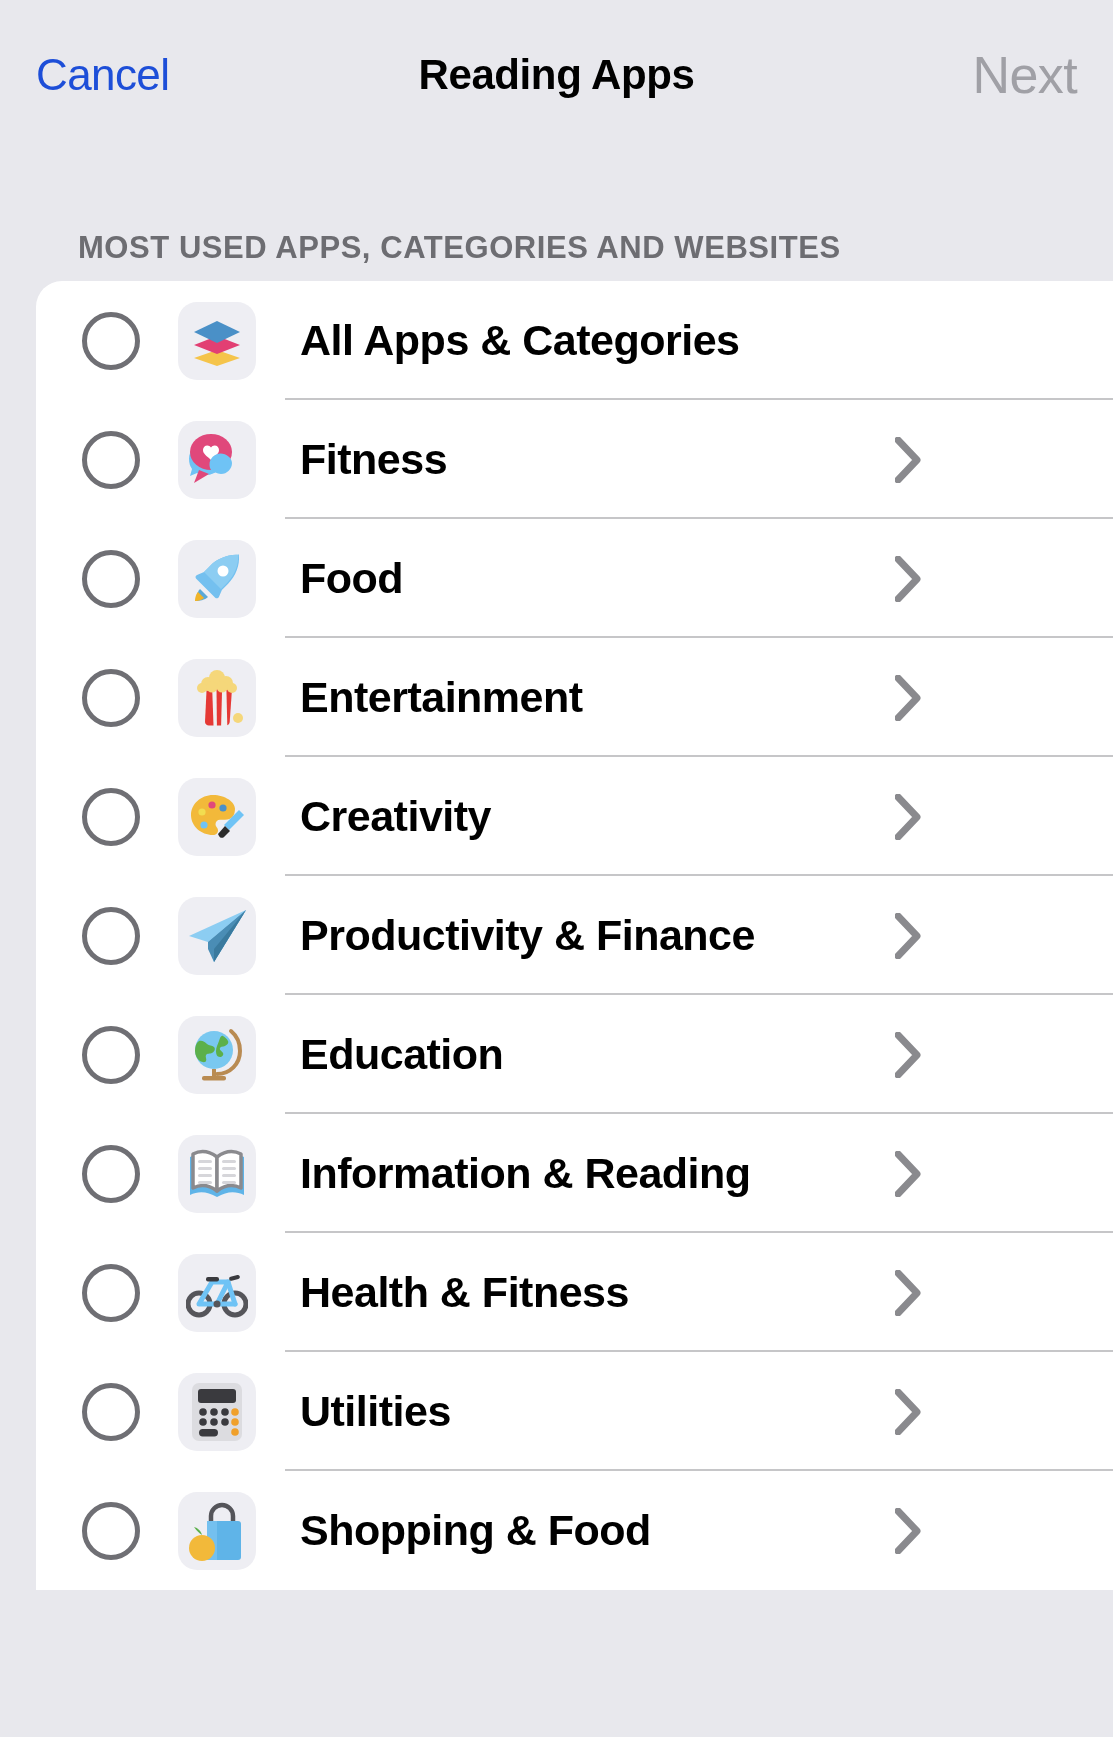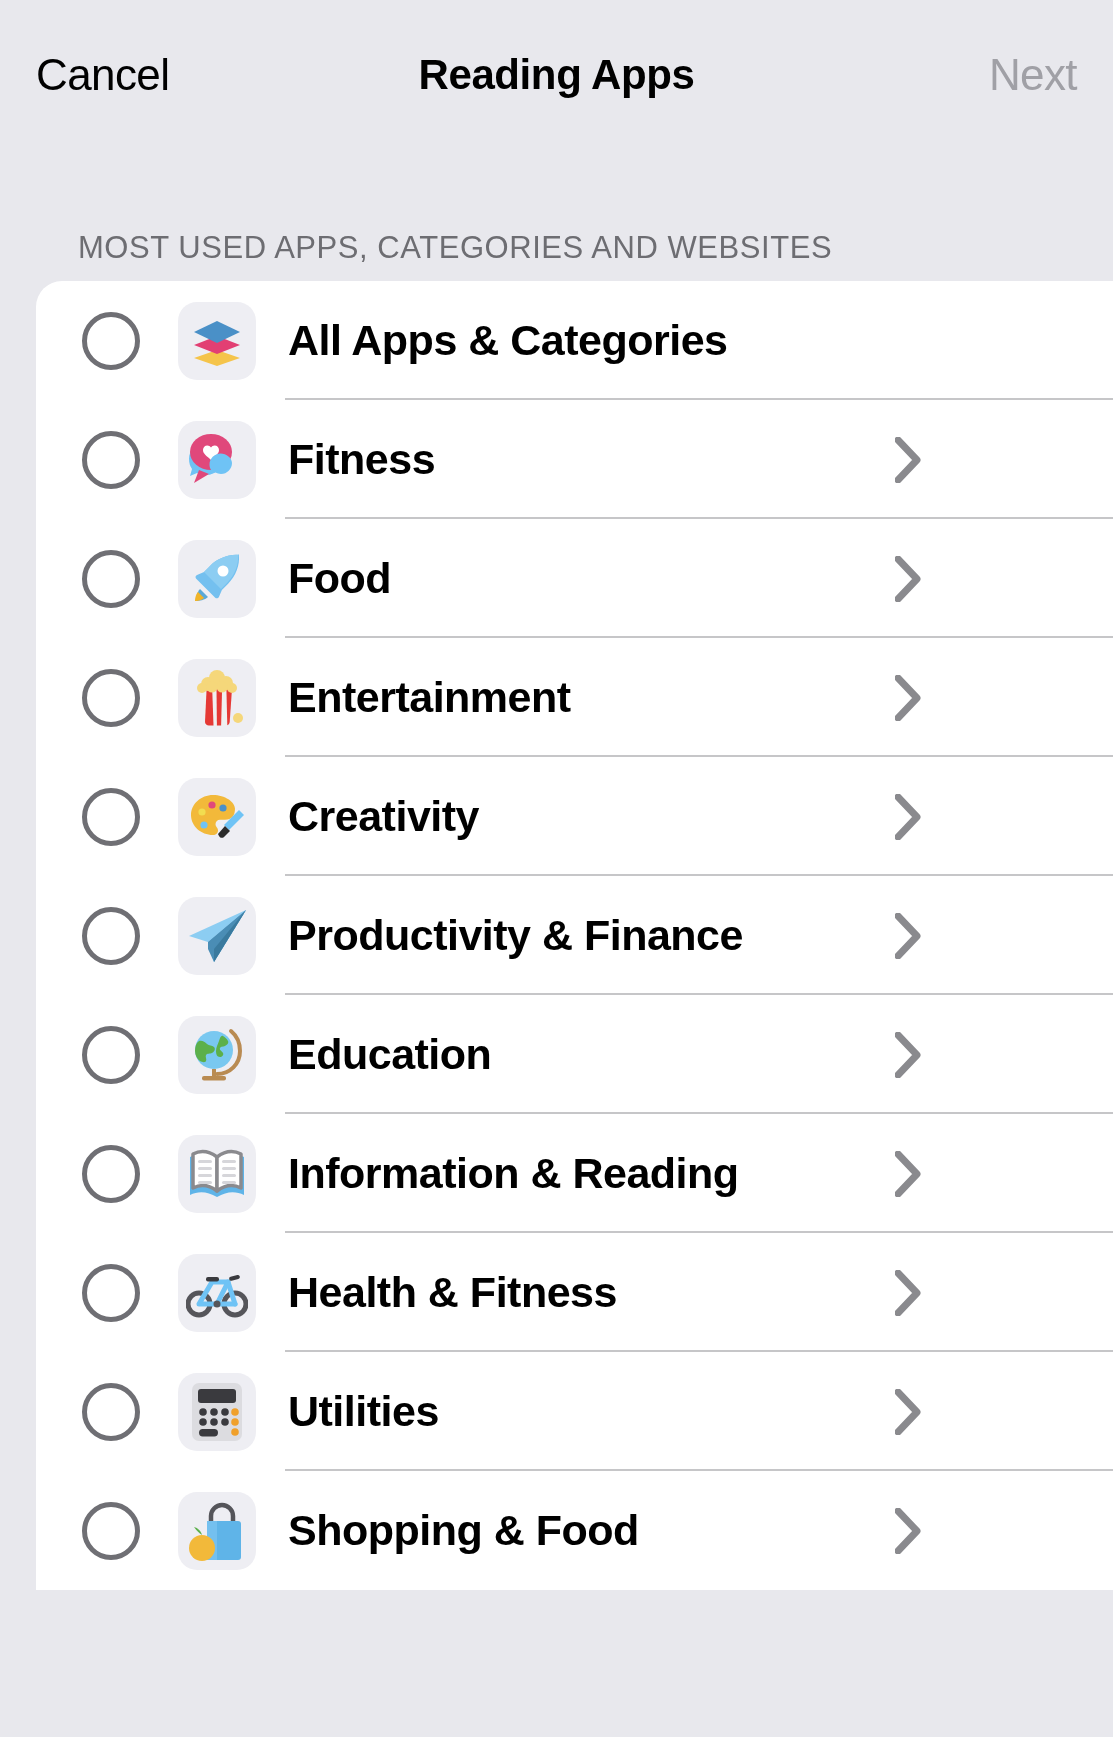--- a/index.html
+++ b/index.html
@@ -22,52 +22,53 @@
     height: 150px;
     width: 100%;
     display: flex;
     align-items: center;
     justify-content: space-between;
     padding: 0 36px;
   }
 
   .nav-cancel {
     font-size: 44px;
-    color: #000000;
+    color: #1d4ed8;
     letter-spacing: -0.6px;
     line-height: 1;
     cursor: pointer;
   }
 
   .nav-title {
     position: absolute;
     left: 0; right: 0;
     text-align: center;
     font-size: 42px;
     font-weight: bold;
     color: #000000;
     letter-spacing: -0.4px;
     line-height: 1;
   }
 
   .nav-next {
-    font-size: 44px;
+    font-size: 52px;
     color: #a0a0a6;
     letter-spacing: -0.6px;
     line-height: 1;
     cursor: default;
   }
 
   
   .section-header {
     padding: 82px 4px 18px 78px;
     font-size: 31px;
     color: #6d6d72;
     letter-spacing: 0.55px;
     line-height: 1;
+    font-weight: bold;
   }
 
   
   .card {
     margin-left: 36px;
     margin-right: 0;
     background: #ffffff;
     border-top-left-radius: 26px;
     border-bottom-left-radius: 0;
     overflow: hidden;
@@ -111,21 +112,21 @@
     background: #eeeef3;
     flex: 0 0 auto;
     display: flex;
     align-items: center;
     justify-content: center;
     overflow: hidden;
   }
   .icon-tile svg { display: block; }
 
   .row-label {
-    margin-left: 32px;
+    margin-left: 44px;
     font-size: 43px;
     font-weight: bold;
     color: #000000;
     letter-spacing: -0.5px;
     line-height: 1;
     white-space: nowrap;
   }
 
   .chevron {
     position: absolute;

